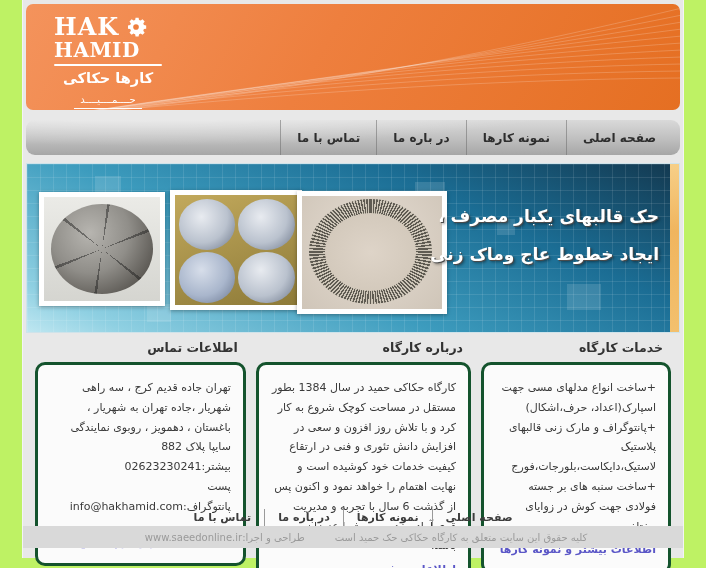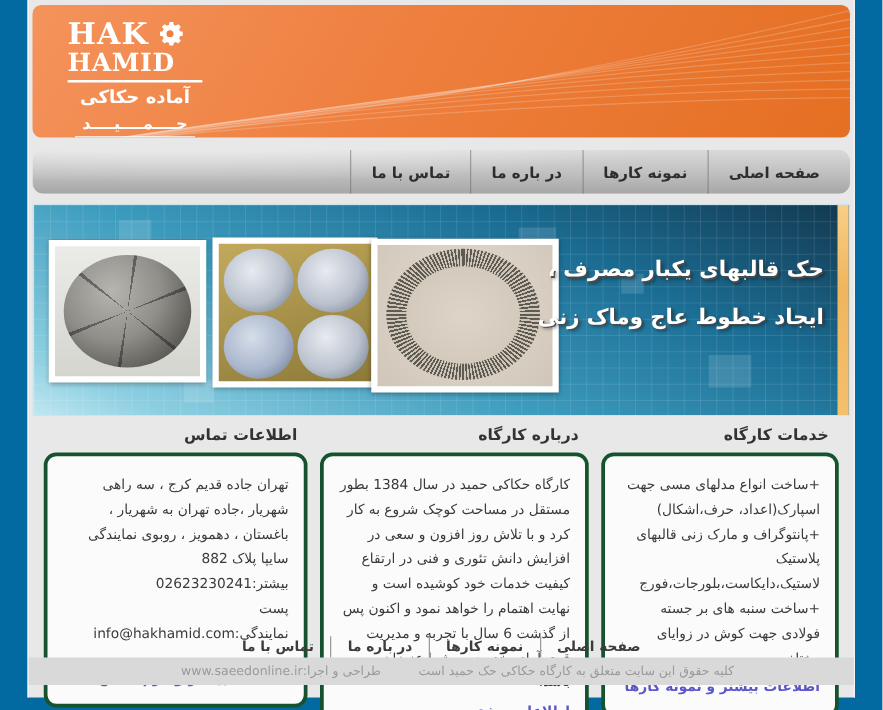--- a/index.html
+++ b/index.html
@@ -1,32 +1,32 @@
 <!DOCTYPE html>
 <html lang="fa"><head>
 <meta charset="utf-8">
 <style>
   html,body{margin:0;padding:0;}
   body{background:#d3d3d3;font-family:"DejaVu Sans",sans-serif;}
-  #page{position:relative;width:706px;height:568px;overflow:hidden;direction:rtl;background:#0369a1;}
+  #page{position:relative;width:706px;height:568px;overflow:hidden;direction:rtl;background:#bef264;}
   .container{position:absolute;left:22px;top:0;width:662px;height:558px;background:#e8e8e8;
     border-left:1px solid #f4f4f4;border-right:1px solid #f4f4f4;box-sizing:border-box;}
 
   
   .header{position:absolute;top:4px;left:3px;right:3px;height:106px;border-radius:7px;overflow:hidden;
     background:linear-gradient(120deg,#f4935c 0%,#ee7f3e 45%,#e56f22 100%);}
   .swirls{position:absolute;left:0;top:0;width:100%;height:100%;}
   .logo{position:absolute;top:10px;left:28px;width:108px;direction:ltr;text-align:center;cursor:pointer;}
   .logo-row1{display:flex;align-items:center;justify-content:flex-start;gap:4px;}
   .logo-en{color:#fff;font-family:"DejaVu Serif",serif;font-weight:bold;font-size:24px;line-height:1.02;letter-spacing:1px;text-align:left;}
   .logo-en.hamid{font-size:20px;letter-spacing:0.5px;}
   .gear{width:26px;height:26px;flex:0 0 auto;}
   .logo-divider{height:2px;background:#fff;margin:4px 0 3px;border-radius:1px;}
   .logo-fa1{color:#fff;font-weight:bold;font-size:14.5px;line-height:1.3;}
-  .logo-fa2{color:#fff;font-weight:bold;font-size:13px;line-height:1.25;border-bottom:1px solid #fff;display:inline-block;padding:0 6px 1px;}
+  .logo-fa2{color:#fff;font-weight:normal;font-size:10px;line-height:1.25;border-bottom:1px solid #fff;display:inline-block;padding:0 6px 1px;}
 
   
   .topnav{position:absolute;top:120px;left:3px;right:3px;height:35px;border-radius:9px;
     background:radial-gradient(ellipse at 18% -70%,rgba(255,255,255,.85),rgba(255,255,255,0) 60%),
                linear-gradient(#d9d9d9 0%,#bfbfbf 55%,#a6a6a6 100%);
     display:flex;align-items:stretch;padding:0 8px;box-sizing:border-box;}
   .nav-item{display:flex;align-items:center;padding:0 16px;font-size:12px;font-weight:bold;color:#2e2e2e;
     cursor:pointer;border-inline-end:1px solid rgba(110,110,110,.55);}
 
   
@@ -106,21 +106,21 @@
       <div class="logo">
         <div class="logo-row1">
           <span class="logo-en">HAK</span>
           <svg class="gear" viewBox="0 0 24 24">
             <path fill="#ffffff" d="M21.4 13.5v-2.9l-2.1-.4c-.1-.5-.3-1-.6-1.5L20 6.9 18 4.9l-1.7 1.2c-.5-.3-1-.5-1.5-.6L14.4 3.4h-2.8l-.4 2.1c-.5.1-1 .3-1.5.6L8 4.9 6 6.9l1.3 1.8c-.3.5-.5 1-.6 1.5l-2.1.4v2.9l2.1.4c.1.5.3 1 .6 1.5L6 17.2l2 2 1.7-1.2c.5.3 1 .5 1.5.6l.4 2.1h2.8l.4-2.1c.5-.1 1-.3 1.5-.6l1.7 1.2 2-2-1.3-1.8c.3-.5.5-1 .6-1.5l2.1-.4z"></path>
             <circle cx="12" cy="12" r="2.6" fill="#ee7f3e"></circle>
           </svg>
         </div>
         <div class="logo-en hamid">HAMID</div>
         <div class="logo-divider"></div>
-        <div class="logo-fa1">آماده حکاکی</div>
+        <div class="logo-fa1">کارها حکاکی</div>
         <div class="logo-fa2">حــــمــــيــــد</div>
       </div>
     </header>
 
     <nav class="topnav">
       <div class="nav-item">صفحه اصلی</div>
       <div class="nav-item">نمونه کارها</div>
       <div class="nav-item">در باره ما</div>
       <div class="nav-item">تماس با ما</div>
     </nav>
@@ -176,21 +176,21 @@
           <p>کارگاه حکاکی حمید در سال 1384 بطور مستقل در مساحت کوچک شروع به کار کرد و با تلاش روز افزون و سعی در افزایش دانش تئوری و فنی در ارتقاع کیفیت خدمات خود کوشیده است و نهایت اهتمام را خواهد نمود و اکنون پس از گذشت 6 سال با تجربه و مدیریت قوی آماده خدمت به شما عزیزان می باشد.</p>
           <a class="collink">اطلاعات بیشتر</a>
         </div>
       </div>
 
       <div class="col col-contact">
         <h3>اطلاعات تماس</h3>
         <div class="colbox">
           <p>تهران جاده قدیم کرج ، سه راهی شهریار ،جاده تهران به شهریار ، باغستان ، دهمویز ، روبوی نمایندگی سایپا پلاک 882</p>
           <p>بیشتر:02623230241</p>
-          <p>پست نمایندگی:info@hakhamid.com</p>
+          <p>پست پانتوگراف:info@hakhamid.com</p>
           <a class="collink">اطلاعات بیشتر و فرم تماس</a>
         </div>
       </div>
 
     </section>
 
     <nav class="footnav">
       <div class="fnav-item">صفحه اصلی</div>
       <div class="fnav-item">نمونه کارها</div>
       <div class="fnav-item">در باره ما</div>

